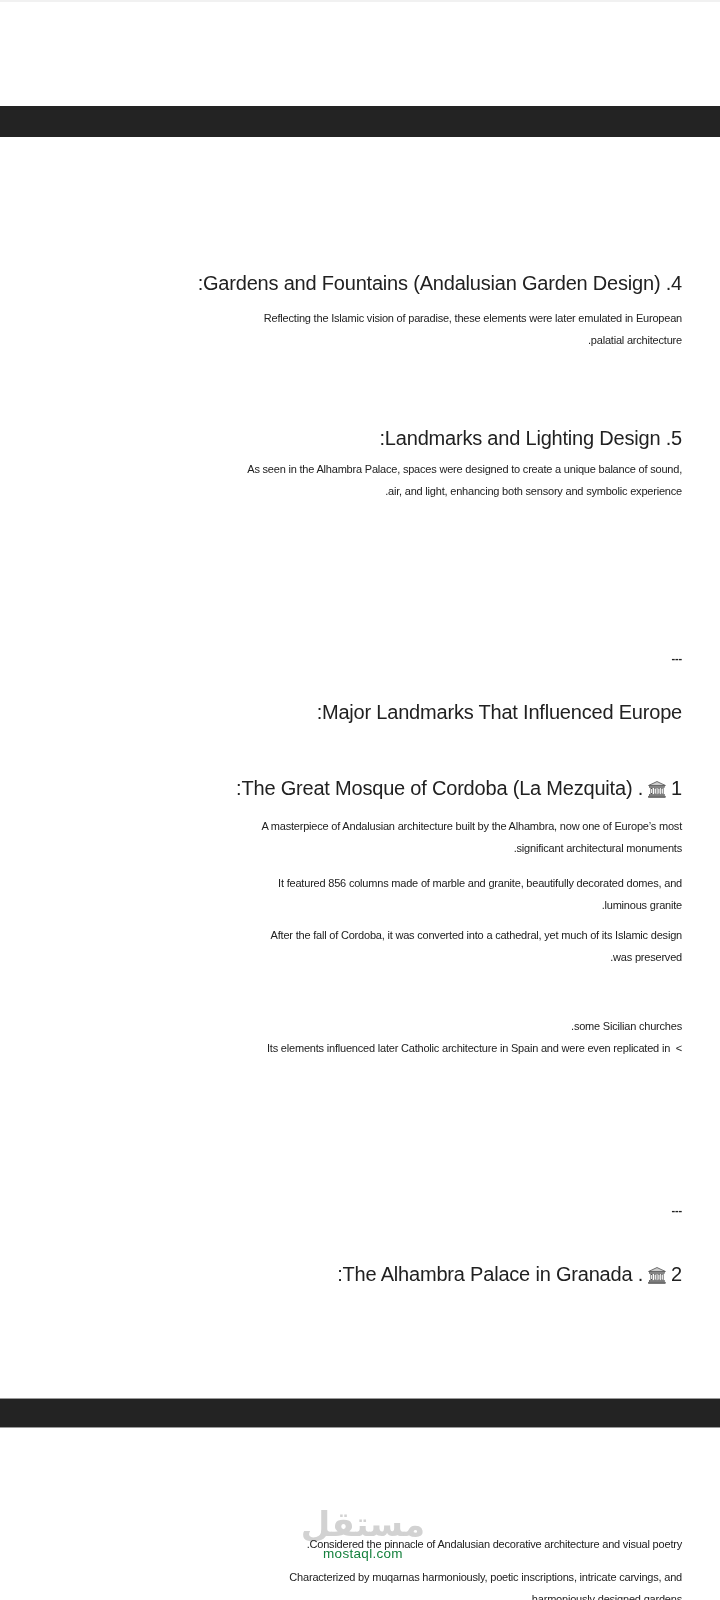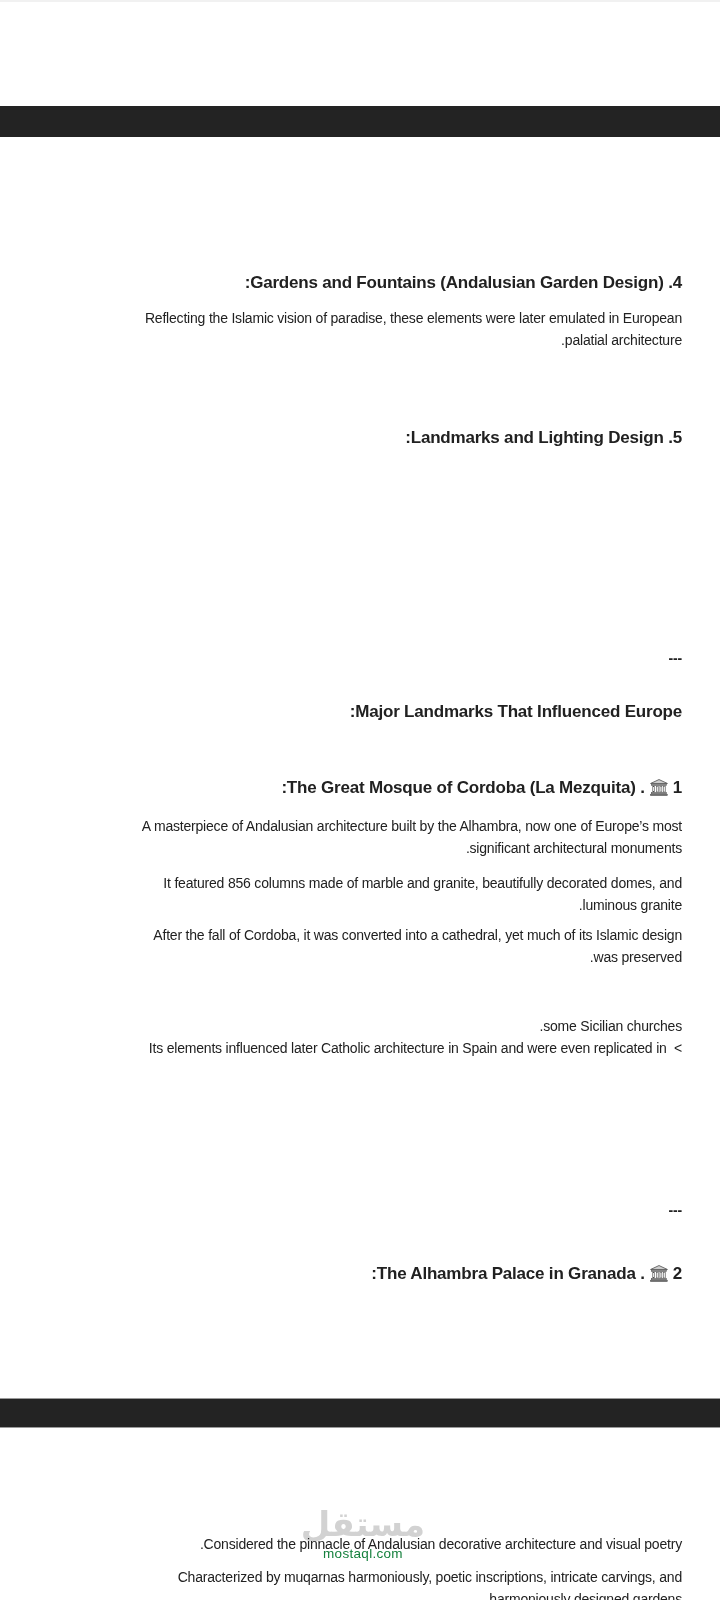--- a/index.html
+++ b/index.html
@@ -18,26 +18,26 @@
   .sep{
     position:absolute;left:0;width:720px;height:30px;
     background:#232323;
   }
   .sep.bar1{top:106px;height:31px;}
   .sep.bar2{top:1398px;border-top:1px solid #9a9a9a;border-bottom:1px solid #9a9a9a;height:28px;}
   .block{
     position:absolute;left:38px;right:38px;
     text-align:right;
     direction:ltr;
-    font-size:14px;
+    font-size:11px;
     line-height:22px;
     letter-spacing:-0.2px;
     color:#212121;
   }
-  .heading{font-weight:700;font-size:17px;}
+  .heading{font-weight:400;font-size:20px;}
   .divider{font-weight:700;}
   .line{white-space:nowrap;}
   .icon{display:inline-block;margin:0 5px;vertical-align:-3px;}
   .watermark{
     position:absolute;left:298px;top:1506px;width:130px;
     text-align:center;
     direction:rtl;
     color:#d2d2d2;
   }
   .wm-logo{
@@ -67,20 +67,24 @@
 
   <div class="block heading" style="top:272px">:Gardens and Fountains (Andalusian Garden Design) .4</div>
 
   <div class="block" style="top:307px">
     <div class="line">Reflecting the Islamic vision of paradise, these elements were later emulated in European</div>
     <div class="line">.palatial architecture</div>
   </div>
 
   <div class="block heading" style="top:427px">:Landmarks and Lighting Design .5</div>
 
+  <div class="block" style="top:458px">
+    <div class="line">As seen in the Alhambra Palace, spaces were designed to create a unique balance of sound,</div>
+    <div class="line">.air, and light, enhancing both sensory and symbolic experience</div>
+  </div>
 
   <div class="block divider" style="top:647px">---</div>
 
   <div class="block heading" style="top:701px">:Major Landmarks That Influenced Europe</div>
 
   <div class="block heading" style="top:777px">
     <span>:The Great Mosque of Cordoba (La Mezquita) .</span><span class="icon"><svg width="18" height="17" viewBox="0 0 20 19">
         <polygon points="10,0.6 19.4,5 0.6,5" fill="#cfcfcf" stroke="#4e4e4e" stroke-width="0.9"></polygon>
         <rect x="1.6" y="5.7" width="16.8" height="1.7" fill="#9d9d9d" stroke="#4e4e4e" stroke-width="0.6"></rect>
         <rect x="3" y="8.3" width="2.2" height="6.2" fill="#e9e9e9" stroke="#4e4e4e" stroke-width="0.6"></rect>

